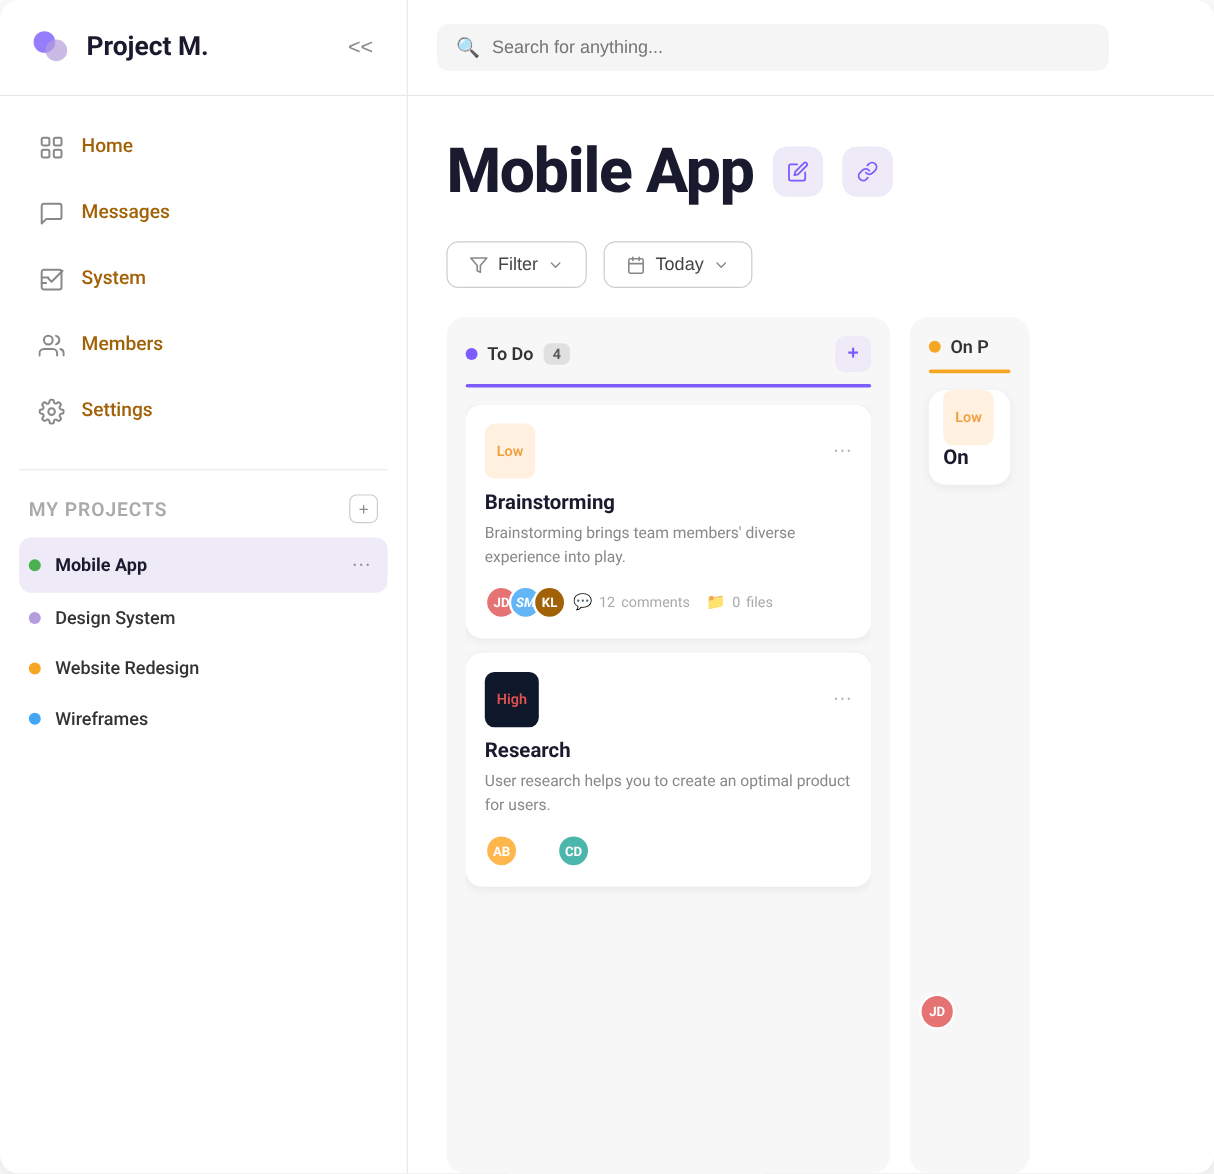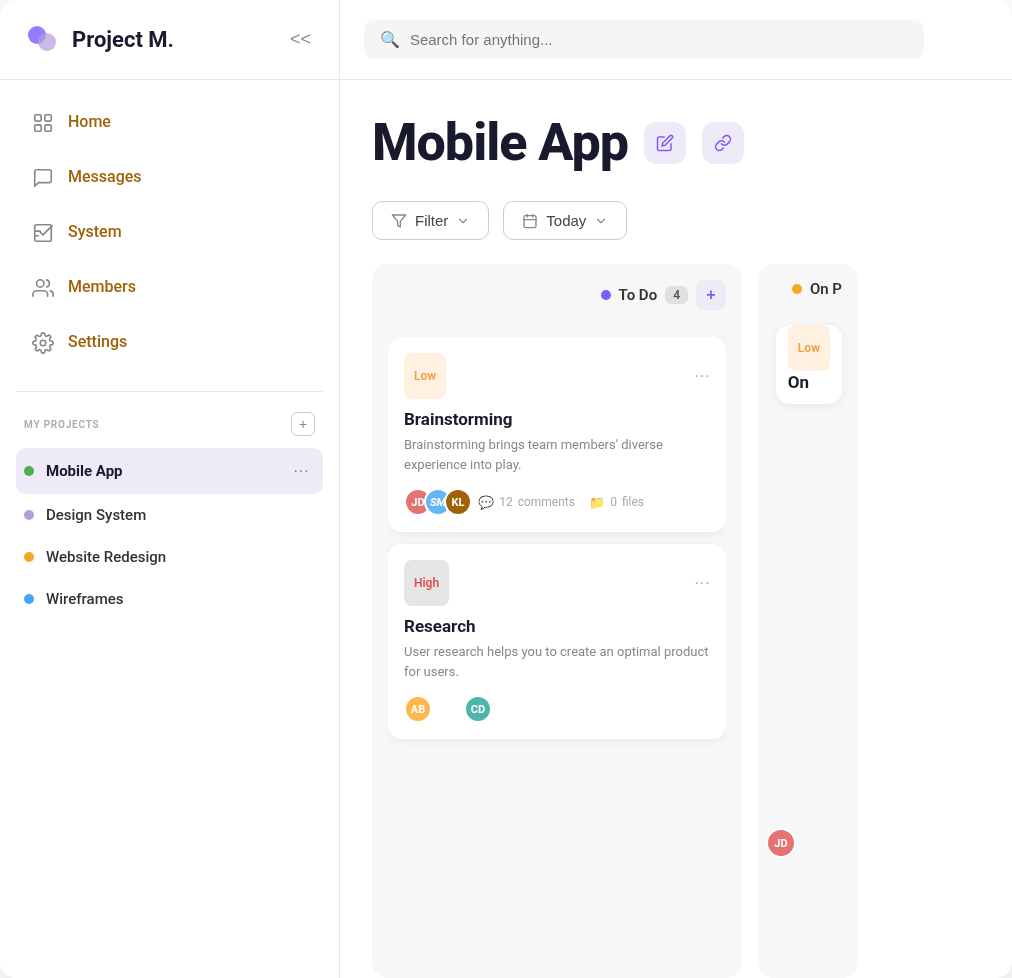--- a/index.html
+++ b/index.html
@@ -116,21 +116,21 @@
       margin: 20px 16px;
     }
     .projects-section { padding: 0 16px; }
     .projects-header {
       display: flex;
       align-items: center;
       justify-content: space-between;
       padding: 0 8px 12px;
     }
     .projects-label {
-      font-size: 10px;
+      font-size: 16px;
       font-weight: 600;
       color: #aaa;
       letter-spacing: 0.8px;
       text-transform: uppercase;
     }
     .add-project-btn {
       background: none;
       border: 1.5px solid #ccc;
       border-radius: 6px;
       width: 24px;
@@ -237,21 +237,20 @@
     }
     .kanban-col {
       background: #f7f7f8;
       border-radius: 16px;
       padding: 16px;
       width: 370px;
       flex-shrink: 0;
       display: flex;
       flex-direction: column;
       overflow: hidden;
-      align-items: flex-end;
     }
     .col-header {
       display: flex;
       align-items: center;
       gap: 8px;
       margin-bottom: 10px;
     }
     .col-dot {
       width: 10px;
       height: 10px;
@@ -311,21 +310,21 @@
       justify-content: space-between;
       margin-bottom: 10px;
     }
     .priority-badge {
       font-size: 12px;
       font-weight: 600;
       padding: 16px 10px;
       border-radius: 8px;
     }
     .priority-low { background: #fff0e0; color: #f0a040; }
-    .priority-high { background: #e5e5e5; color: #e05050; }
+    .priority-high { background: #0f172a; color: #e05050; }
     .card-menu-btn {
       background: none;
       border: none;
       cursor: pointer;
       color: #aaa;
       font-size: 16px;
     }
     .card-title {
       font-size: 17px;
       font-weight: 700;

